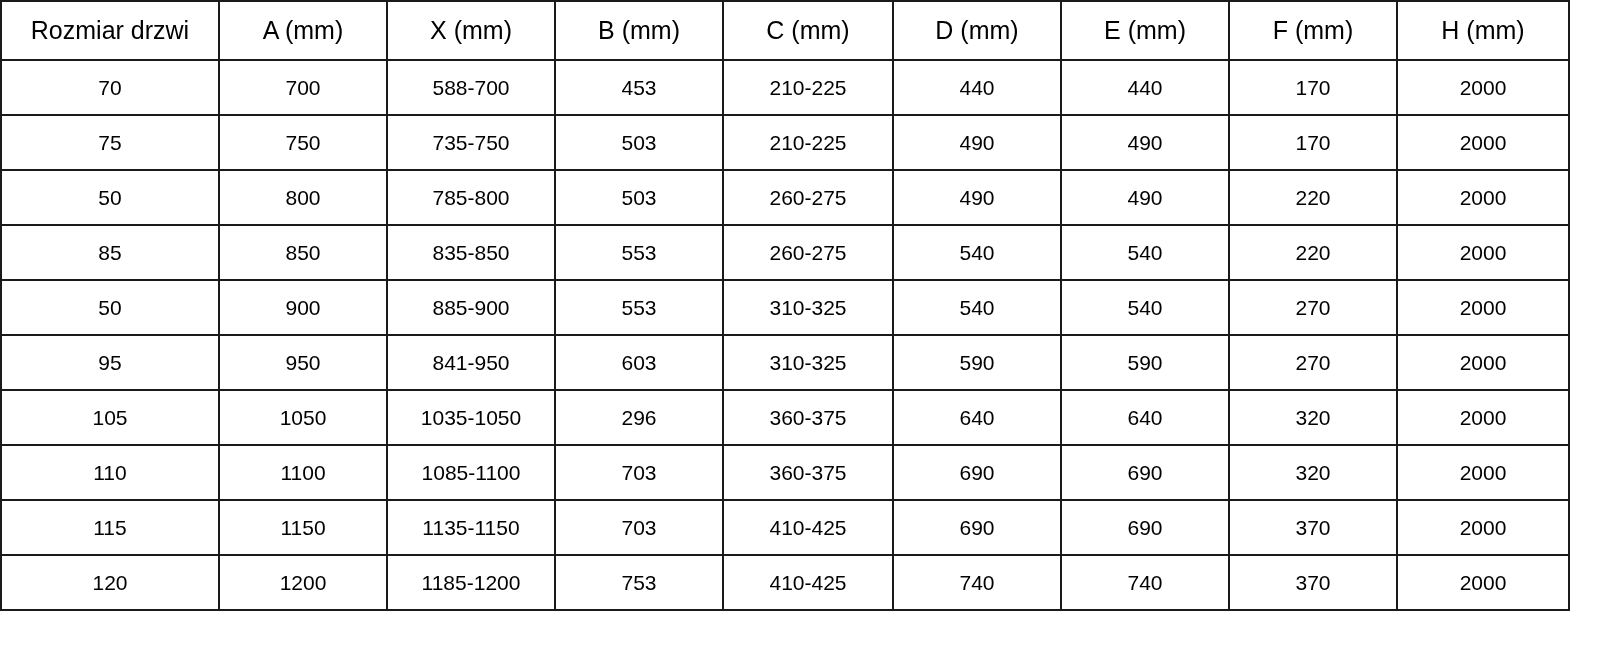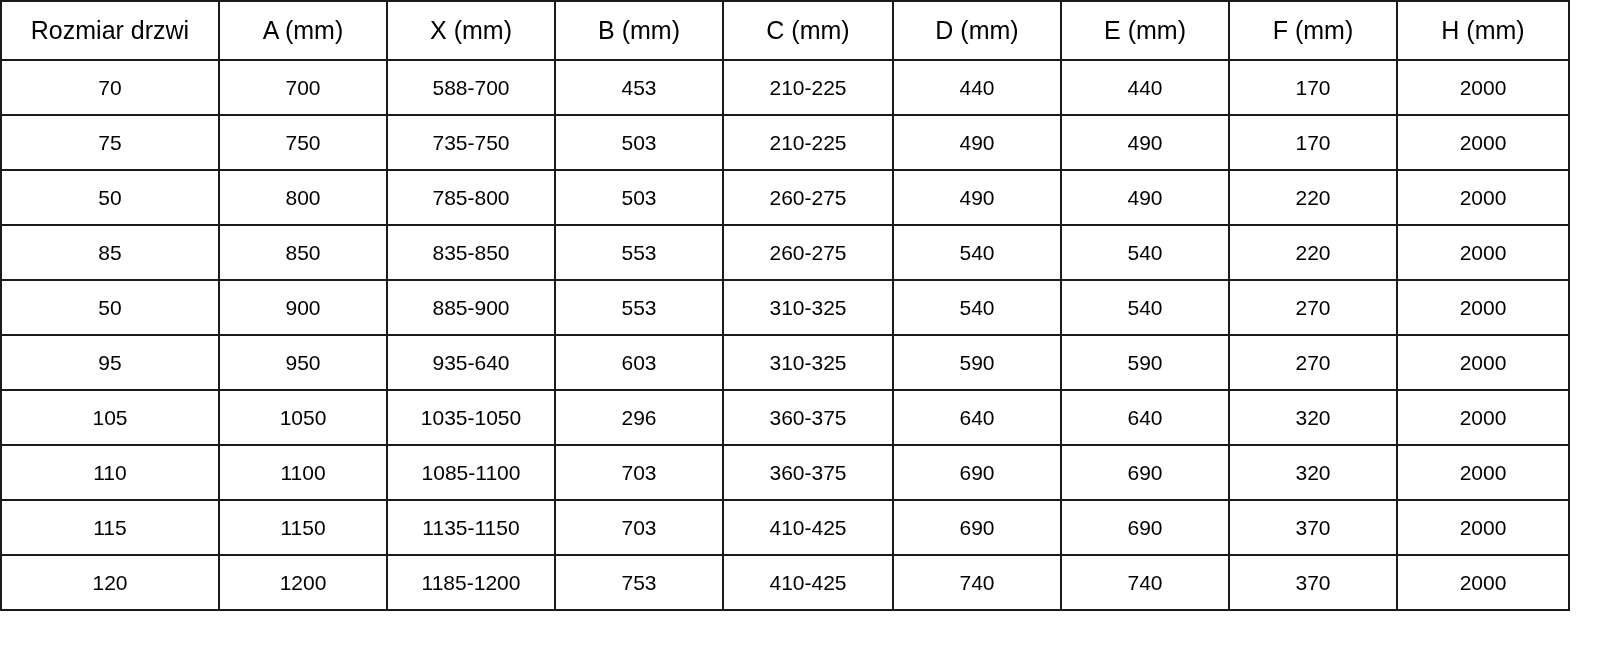--- a/index.html
+++ b/index.html
@@ -134,21 +134,21 @@
         <td>553</td>
         <td>310-325</td>
         <td>540</td>
         <td>540</td>
         <td>270</td>
         <td>2000</td>
       </tr>
       <tr>
         <td>95</td>
         <td>950</td>
-        <td>935-640</td>
+        <td>841-950</td>
         <td>603</td>
         <td>310-325</td>
         <td>590</td>
         <td>590</td>
         <td>270</td>
         <td>2000</td>
       </tr>
       <tr>
         <td>105</td>
         <td>1050</td>

